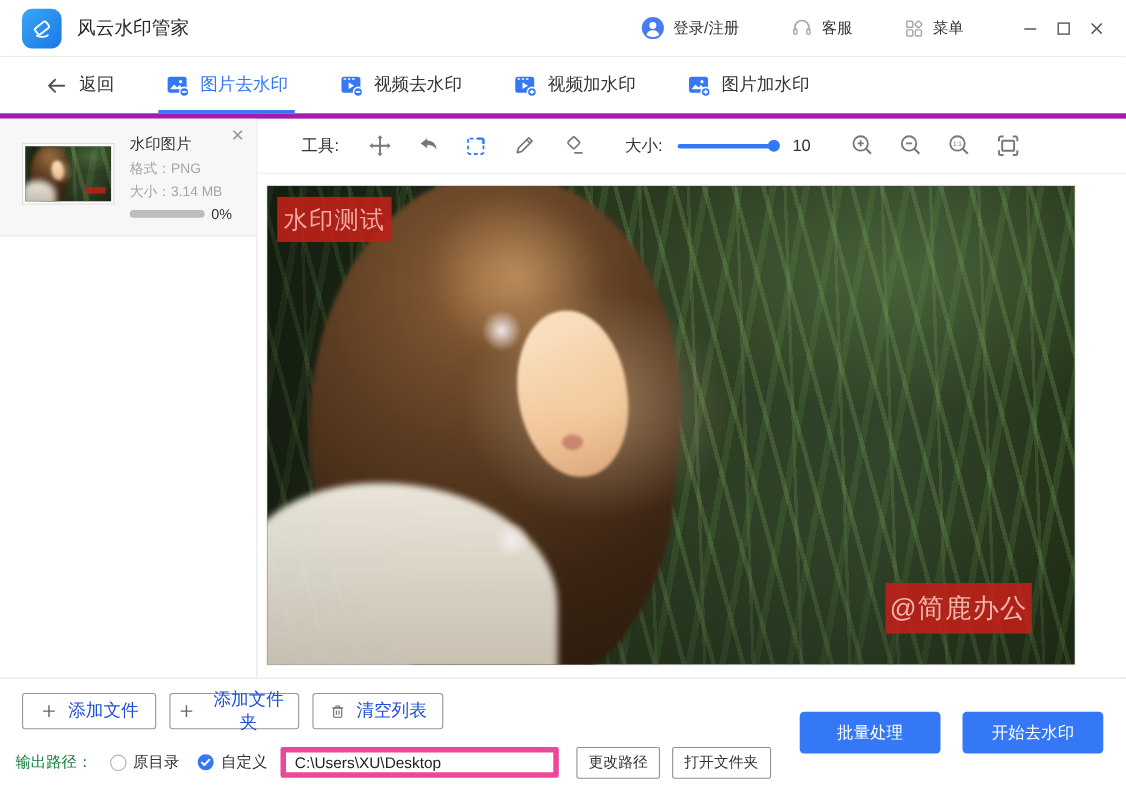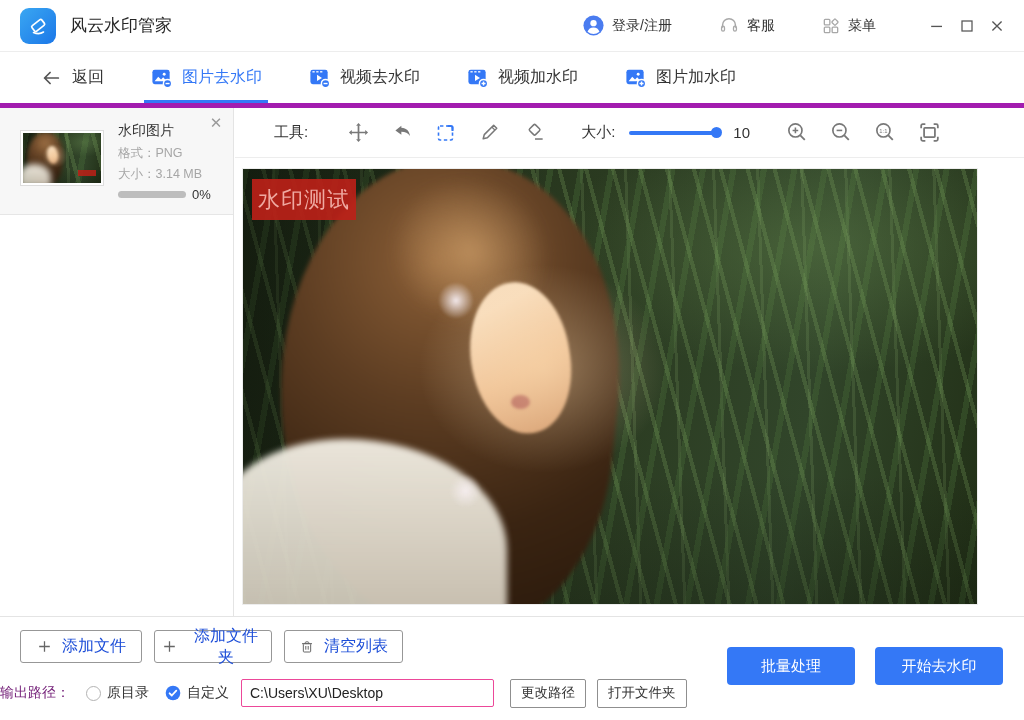--- a/index.html
+++ b/index.html
@@ -31,21 +31,21 @@
   .thumb .photo{width:100%;height:100%;}
   .file-info{position:absolute;left:118px;top:14px;width:108px;}
   .file-name{font-size:14px;color:#333;margin-bottom:5px;}
   .file-meta{font-size:12.5px;color:#a6a6a6;margin-bottom:4px;white-space:nowrap;}
   .prog-row{display:flex;align-items:center;gap:6px;margin-top:4px;}
   .prog-track{width:68px;height:7px;border-radius:4px;background:#bdbdbd;}
   .prog-text{font-size:13px;color:#333;}
   
   .workspace{position:absolute;left:235px;top:108px;right:0;bottom:104px;background:#fff;}
   .toolbar{height:50px;display:flex;align-items:center;border-bottom:1px solid #ededed;padding-left:39px;}
-  .tool-label{font-size:15px;color:#333;margin-right:37px;}
+  .tool-label{font-size:15px;color:#333;margin-right:24px;}
   .tool-btn{width:26px;height:26px;display:flex;align-items:center;justify-content:center;margin-right:18px;cursor:pointer;}
   .size-label{font-size:15px;color:#333;margin-left:16px;}
   .slider{position:relative;width:88px;height:4px;border-radius:2px;background:#3478f6;margin-left:14px;cursor:pointer;}
   .slider-thumb{position:absolute;right:-5px;top:-3.5px;width:11px;height:11px;border-radius:50%;background:#3478f6;cursor:grab;}
   .size-value{font-size:15px;color:#333;margin-left:16px;width:22px;}
   .zoom-group{display:flex;align-items:center;margin-left:28px;}
   .zoom-btn{width:28px;height:28px;display:flex;align-items:center;justify-content:center;margin-right:16px;cursor:pointer;}
   .canvas{position:relative;height:calc(100% - 50px);}
   
   .photo{
@@ -74,24 +74,24 @@
   .main-photo{position:absolute;left:8px;top:11px;width:734px;height:435px;box-shadow:0 0 0 1px rgba(0,0,0,.07);cursor:crosshair;}
   .wm{position:absolute;background:rgba(190,32,24,.9);color:#efa9a1;display:flex;align-items:center;justify-content:center;letter-spacing:1px;}
   .wm-tl{left:9px;top:10px;width:104px;height:41px;font-size:22px;}
   .wm-br{right:39px;bottom:28px;width:133px;height:46px;font-size:24px;color:#f2b5ad;}
   .thumb-mark{position:absolute;right:7%;bottom:14%;width:22%;height:12%;background:rgba(190,32,24,.85);}
   
   .footer{position:absolute;left:0;top:616px;width:1024px;height:104px;border-top:1px solid #e4e4e4;background:#fff;}
   .ghost-btn{position:absolute;top:13px;height:33px;background:#fff;border:1px solid #979797;border-radius:3px;display:flex;align-items:center;justify-content:center;gap:9px;font-size:16px;color:#1d4ed8;cursor:pointer;}
   .blue-btn{position:absolute;top:30px;width:128px;height:38px;background:#3478f6;border:none;border-radius:4px;color:#fff;font-size:15px;display:flex;align-items:center;justify-content:center;cursor:pointer;font-family:inherit;}
   .path-row{position:absolute;left:0;top:61px;width:100%;height:30px;display:flex;align-items:center;}
-  .out-label{font-size:14px;color:#701a75;}
+  .out-label{font-size:14px;color:#15803d;margin-left:14px;}
   .radio-opt{display:flex;align-items:center;gap:6px;font-size:14px;color:#333;cursor:pointer;margin-left:16px;}
   .radio-circle{width:15px;height:15px;border-radius:50%;border:1px solid #b3b3b3;background:#fff;}
-  .path-input{margin-left:12px;width:253px;height:28px;border:1px solid #ec4899;border-radius:2px;font-size:14px;padding:0 8px;color:#222;font-family:inherit;outline:none;background:#fff;}
+  .path-input{margin-left:12px;width:253px;height:28px;border:5px solid #ec4899;border-radius:2px;font-size:14px;padding:0 8px;color:#222;font-family:inherit;outline:none;background:#fff;}
   .small-btn{height:29px;background:#fff;border:1px solid #8f8f8f;border-radius:2px;font-size:13.5px;color:#333;padding:0 10px;margin-left:16px;cursor:pointer;font-family:inherit;}
   .small-btn + .small-btn{margin-left:11px;}
   svg{display:block;}
 </style>
 </head>
 <body>
 
 <div id="app">
 
   <div class="titlebar">
@@ -337,20 +337,21 @@
         <div class="p p-shade"></div>
         <div class="p p-hair"></div>
         <div class="p p-hairlight"></div>
         <div class="p p-face"></div>
         <div class="p p-lips"></div>
         <div class="p p-sun"></div>
         <div class="p p-dress"></div>
         <div class="p p-flower1"></div>
         <div class="p p-flower2"></div>
         <div class="wm wm-tl">水印测试</div>
+        <div class="wm wm-br">@简鹿办公</div>
       </div>
     </div>
   </div>
 
   <div class="footer">
     <button class="ghost-btn" style="left:20px;width:122px;">
       <span>
         <svg width="17" height="17" viewBox="0 0 24 24">
             <path d="M12 4.5v15M4.5 12h15" stroke="#666" stroke-width="1.8" fill="none"></path>
           </svg>

